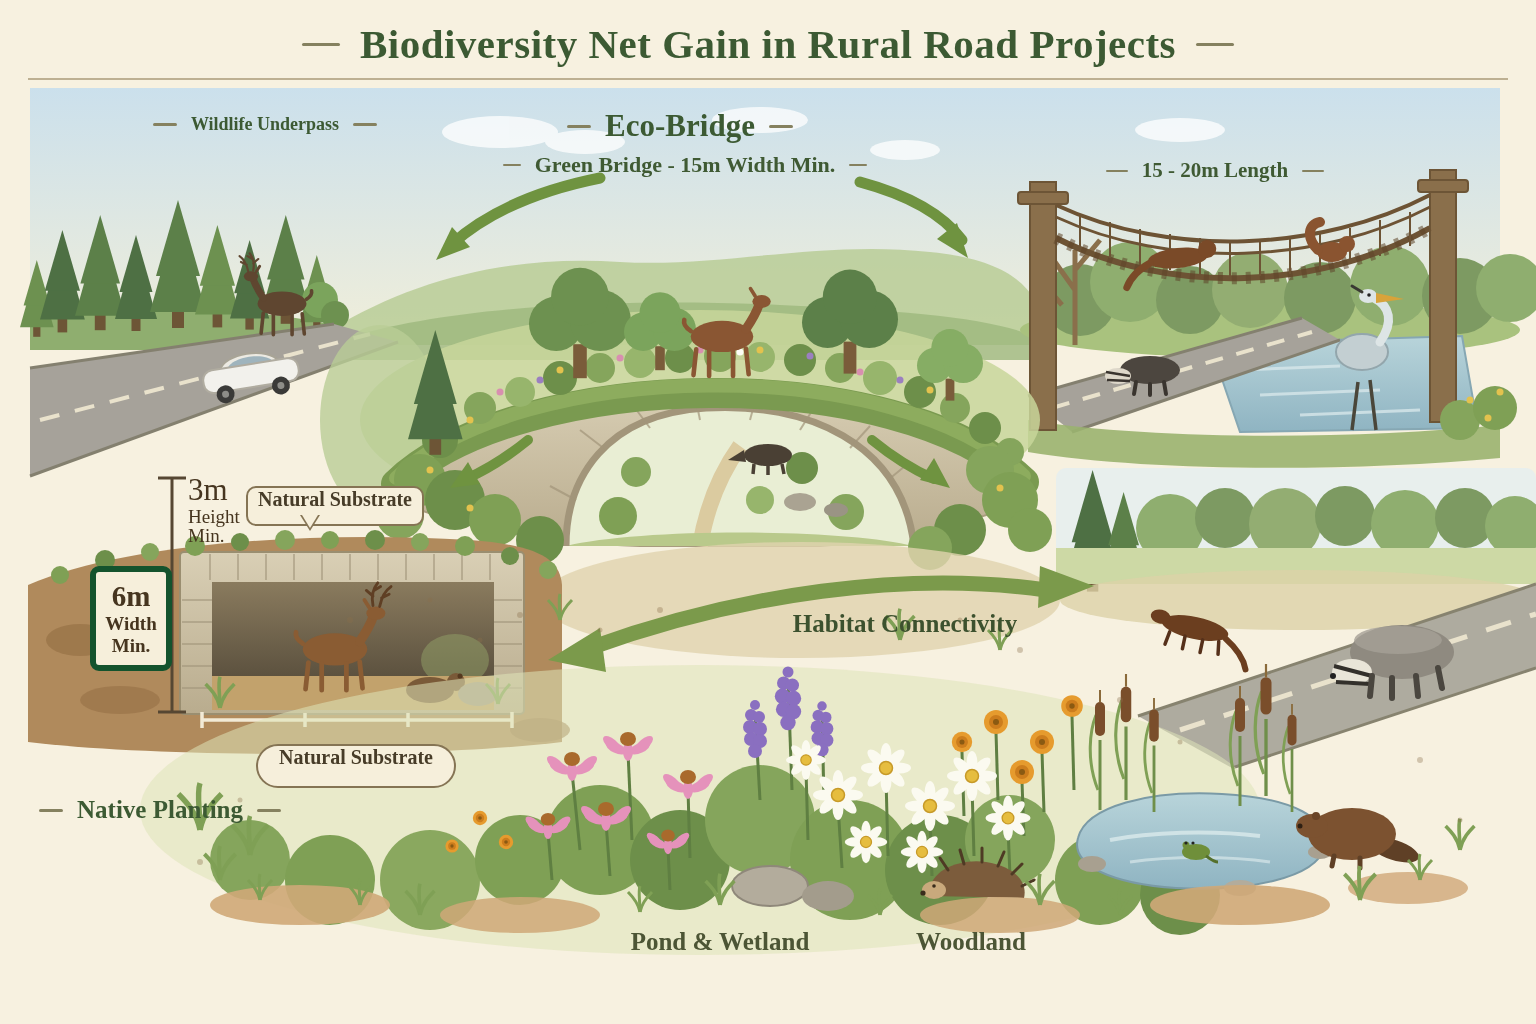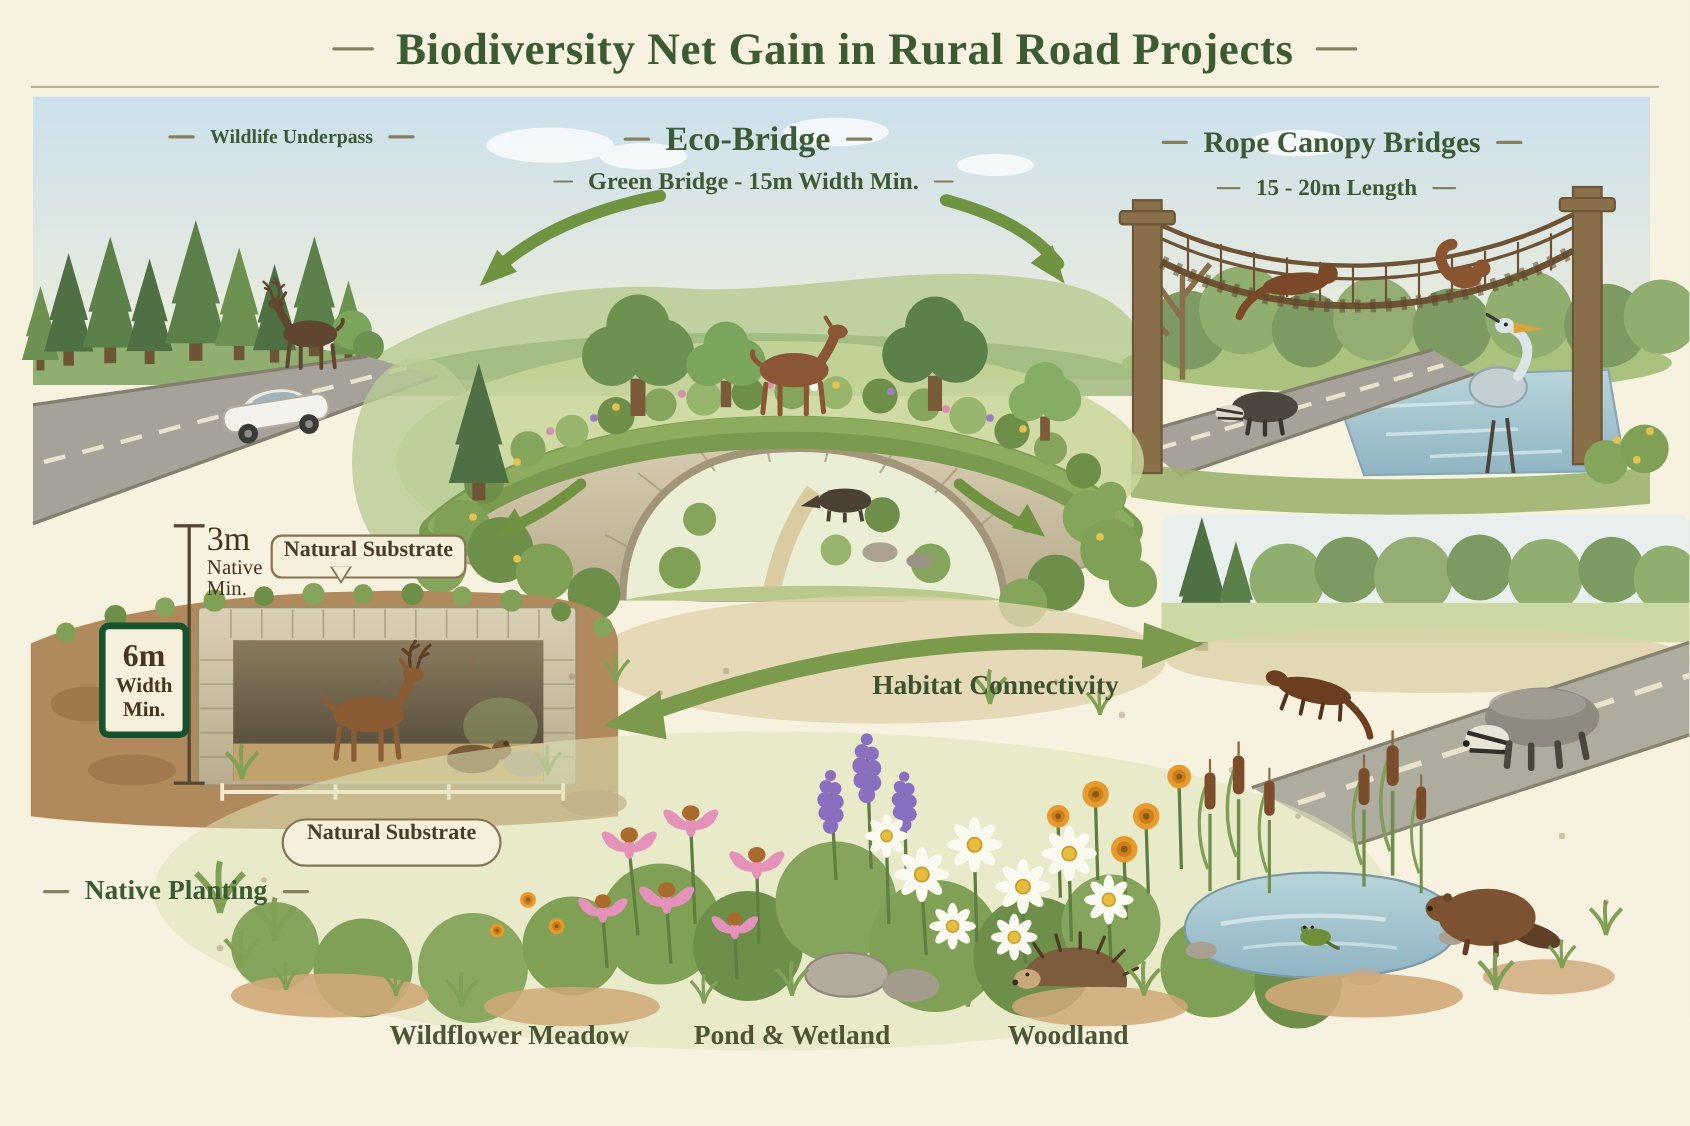--- a/index.html
+++ b/index.html
@@ -642,30 +642,27 @@
 
 <div class="overlay lbl-underpass with-dashes">
   <span>Wildlife Underpass</span>
 </div>
 <div class="overlay lbl-ecobridge with-dashes">
   <span>Eco-Bridge</span>
 </div>
 <div class="overlay lbl-ecobridge-sub with-dashes">
   <span>Green Bridge - 15m Width Min.</span>
 </div>
-<div class="overlay lbl-rope with-dashes">
-  <span>Rope Canopy Bridges</span>
-</div>
 <div class="overlay lbl-rope-sub with-dashes">
   <span>15 - 20m Length</span>
 </div>
 
 <div class="meas-height">
   <span class="val">3m</span>
-  <span class="unit">Native</span>
+  <span class="unit">Height</span>
   <span class="unit">Min.</span>
 </div>
 <div class="meas-width">
   <span class="val">6m</span>
   <span class="unit">Width</span>
   <span class="unit">Min.</span>
 </div>
 
 <div class="callout callout-top">
   <span>Natural Substrate</span>
@@ -674,23 +671,20 @@
   <span>Natural Substrate</span>
 </div>
 
 <div class="overlay lbl-habitat">
   <span>Habitat Connectivity</span>
 </div>
 <div class="overlay lbl-native with-dashes">
   <span>Native Planting</span>
 </div>
 
-<div class="overlay lbl-meadow">
-  <span>Wildflower Meadow</span>
-</div>
 <div class="overlay lbl-pond">
   <span>Pond &amp; Wetland</span>
 </div>
 <div class="overlay lbl-woodland">
   <span>Woodland</span>
 </div>
 
 </div>
 
 </body></html>

